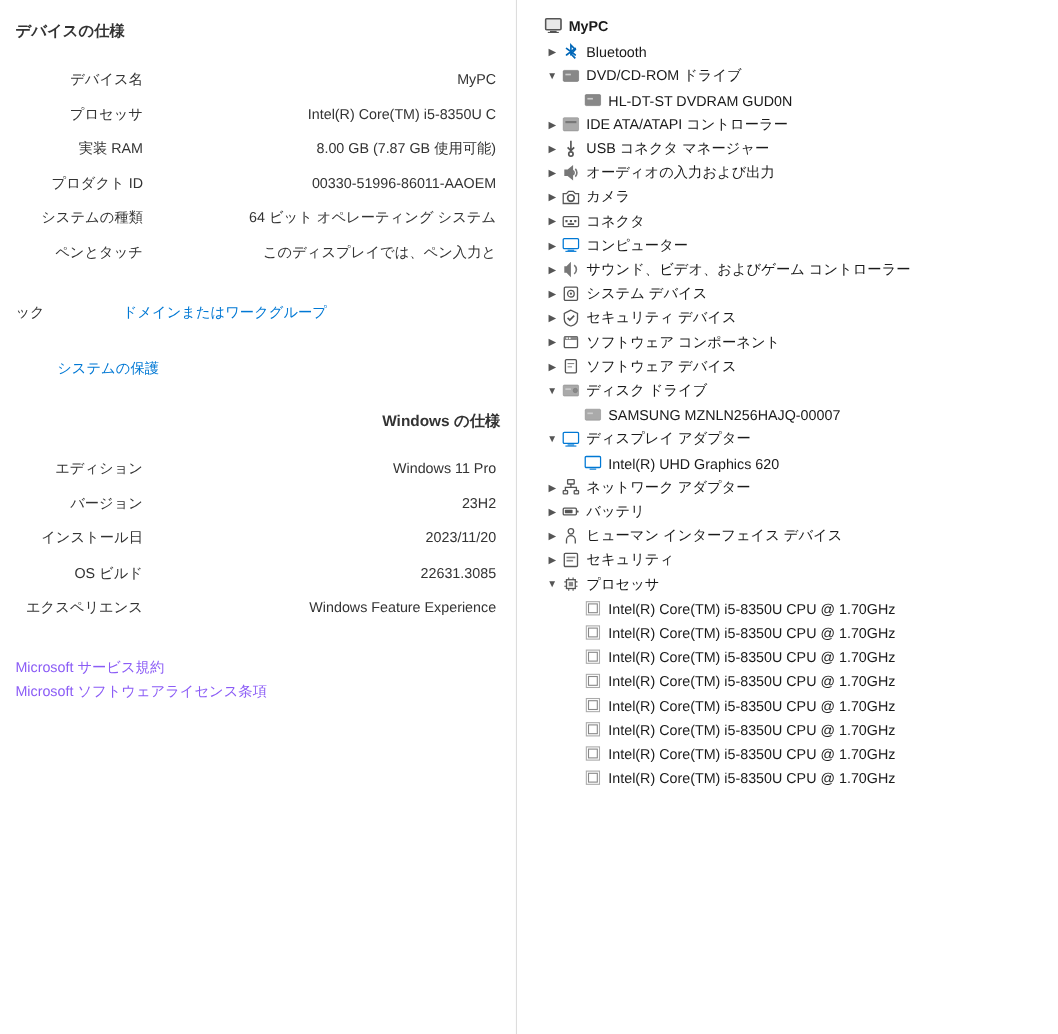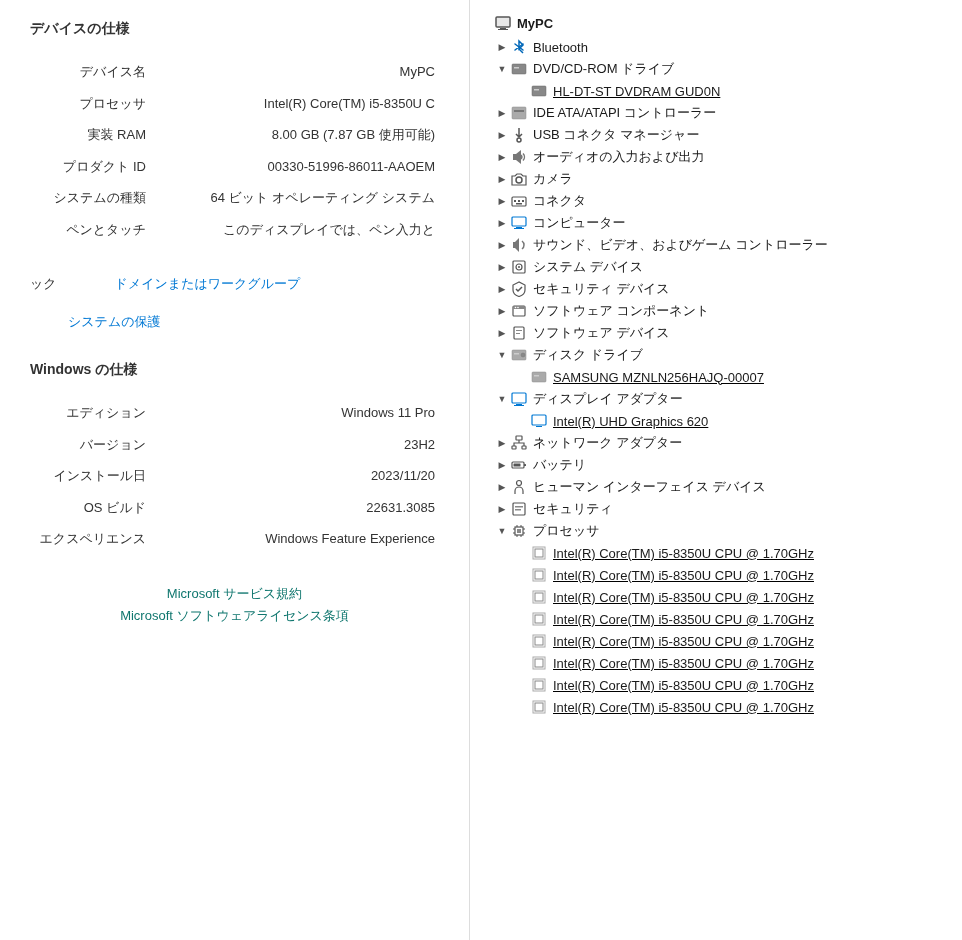--- a/index.html
+++ b/index.html
@@ -10,21 +10,21 @@
       display: flex;
       width: 962px;
       height: 940px;
       overflow: hidden;
     }
 
     
     .left-panel {
       width: 470px;
       background: #fff;
-      padding: 20px 30px;
+      padding: 20px 14px;
       border-right: 1px solid #ddd;
       overflow-y: auto;
     }
 
     .section-title {
       font-size: 14px;
       font-weight: bold;
       color: #333;
       margin-bottom: 18px;
     }
@@ -44,48 +44,48 @@
       color: #333;
       width: 120px;
       white-space: nowrap;
     }
     .spec-table td:last-child {
       color: #333;
     }
 
     .link-row {
       display: flex;
-      gap: 20px;
+      gap: 33px;
       margin: 10px 0 30px 0;
       flex-wrap: wrap;
     }
     .link-item {
       color: #0078d4;
       text-decoration: none;
       cursor: pointer;
       font-size: 13px;
       margin-left: 38px;
     }
 
     .windows-spec-title {
       font-size: 14px;
       font-weight: bold;
       color: #333;
       margin-bottom: 18px;
       margin-top: 26px;
+      text-align: right;
     }
 
     .ms-link {
-      color: #0f766e;
+      color: #8b5cf6;
       text-decoration: none;
       cursor: pointer;
       font-size: 13px;
       display: block;
       margin-bottom: 4px;
-      text-align: center;
     }
 
     
     .right-panel {
       width: 492px;
       background: #fff;
       padding: 0;
       overflow-y: auto;
     }
 
@@ -97,21 +97,21 @@
       display: flex;
       align-items: center;
       padding: 2px 0;
       cursor: pointer;
       user-select: none;
       white-space: nowrap;
     }
 
     .tree-indent-0 { padding-left: 8px; }
     .tree-indent-1 { padding-left: 24px; }
-    .tree-indent-2 { padding-left: 44px; text-decoration: underline; }
+    .tree-indent-2 { padding-left: 44px; }
 
     .expand-icon {
       width: 16px;
       height: 16px;
       display: inline-flex;
       align-items: center;
       justify-content: center;
       color: #555;
       font-size: 9px;
       flex-shrink: 0;

